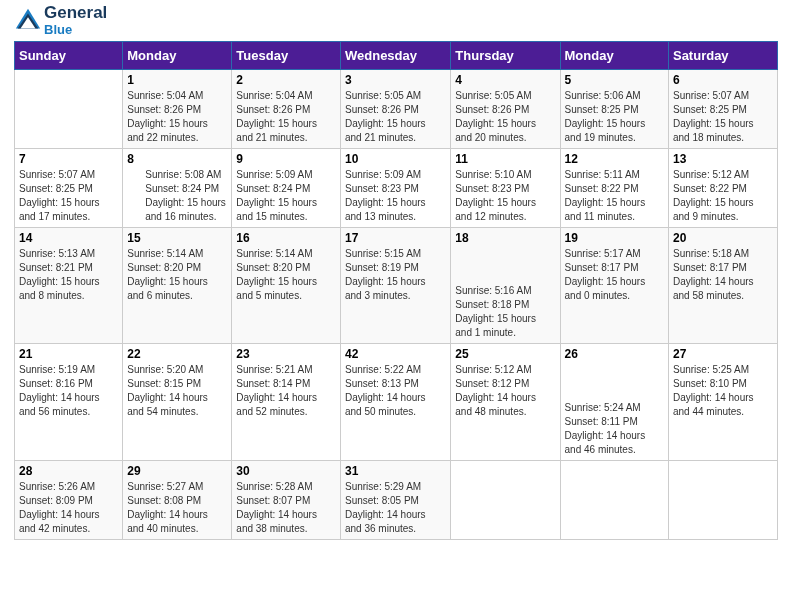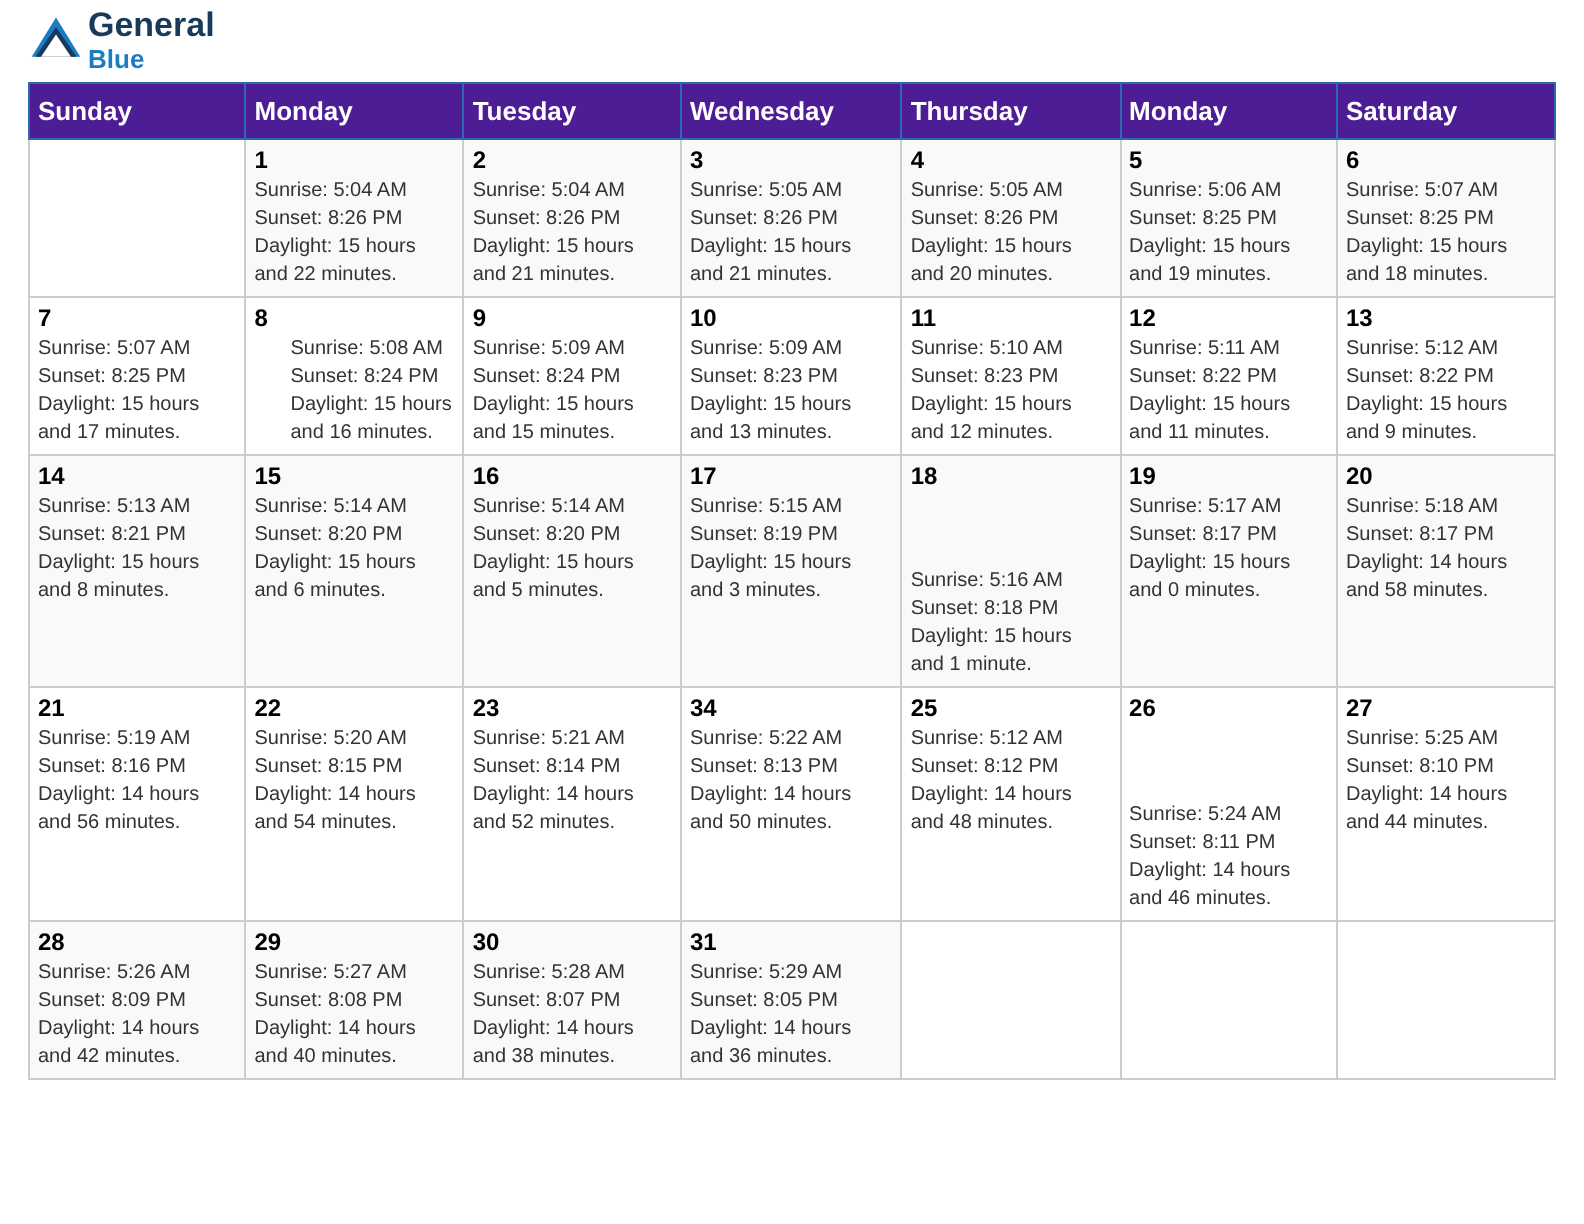--- a/index.html
+++ b/index.html
@@ -285,21 +285,21 @@
 and 54 minutes.</div>
           </td>
           <td>
             <span class="day-num">23</span>
             <div class="cell-info" style="white-space: pre-line;">Sunrise: 5:21 AM
 Sunset: 8:14 PM
 Daylight: 14 hours
 and 52 minutes.</div>
           </td>
           <td>
-            <span class="day-num">34</span>
+            <span class="day-num">42</span>
             <div class="cell-info" style="white-space: pre-line;">Sunrise: 5:22 AM
 Sunset: 8:13 PM
 Daylight: 14 hours
 and 50 minutes.</div>
           </td>
           <td>
             <span class="day-num">25</span>
             <div class="cell-info" style="white-space: pre-line;">Sunrise: 5:12 AM
 Sunset: 8:12 PM
 Daylight: 14 hours

